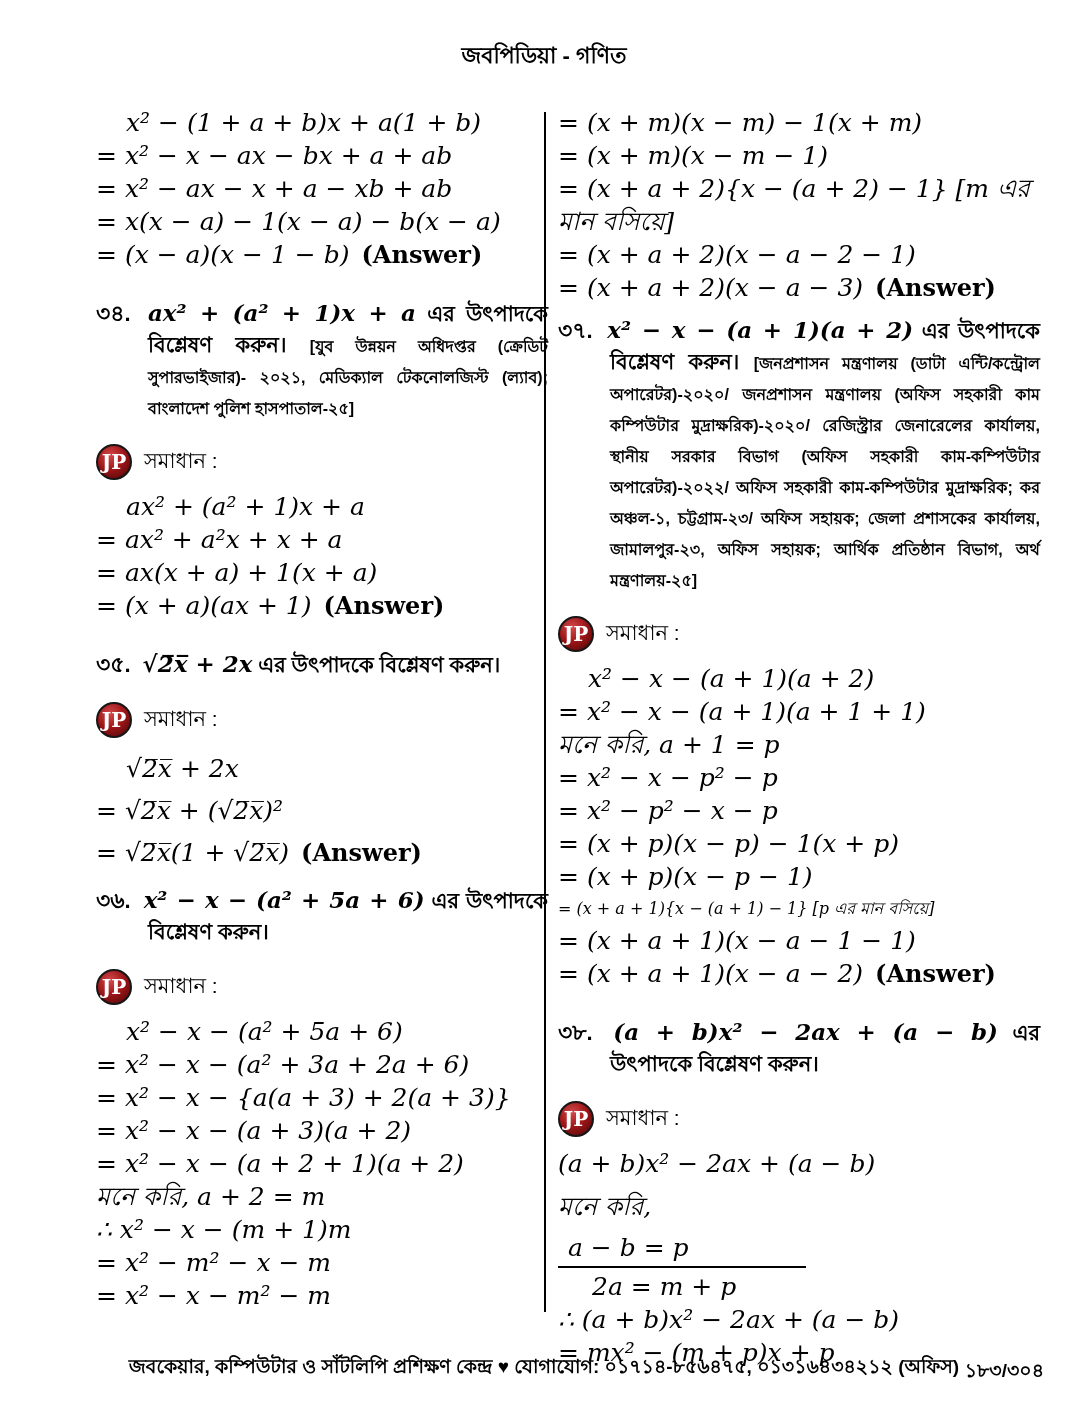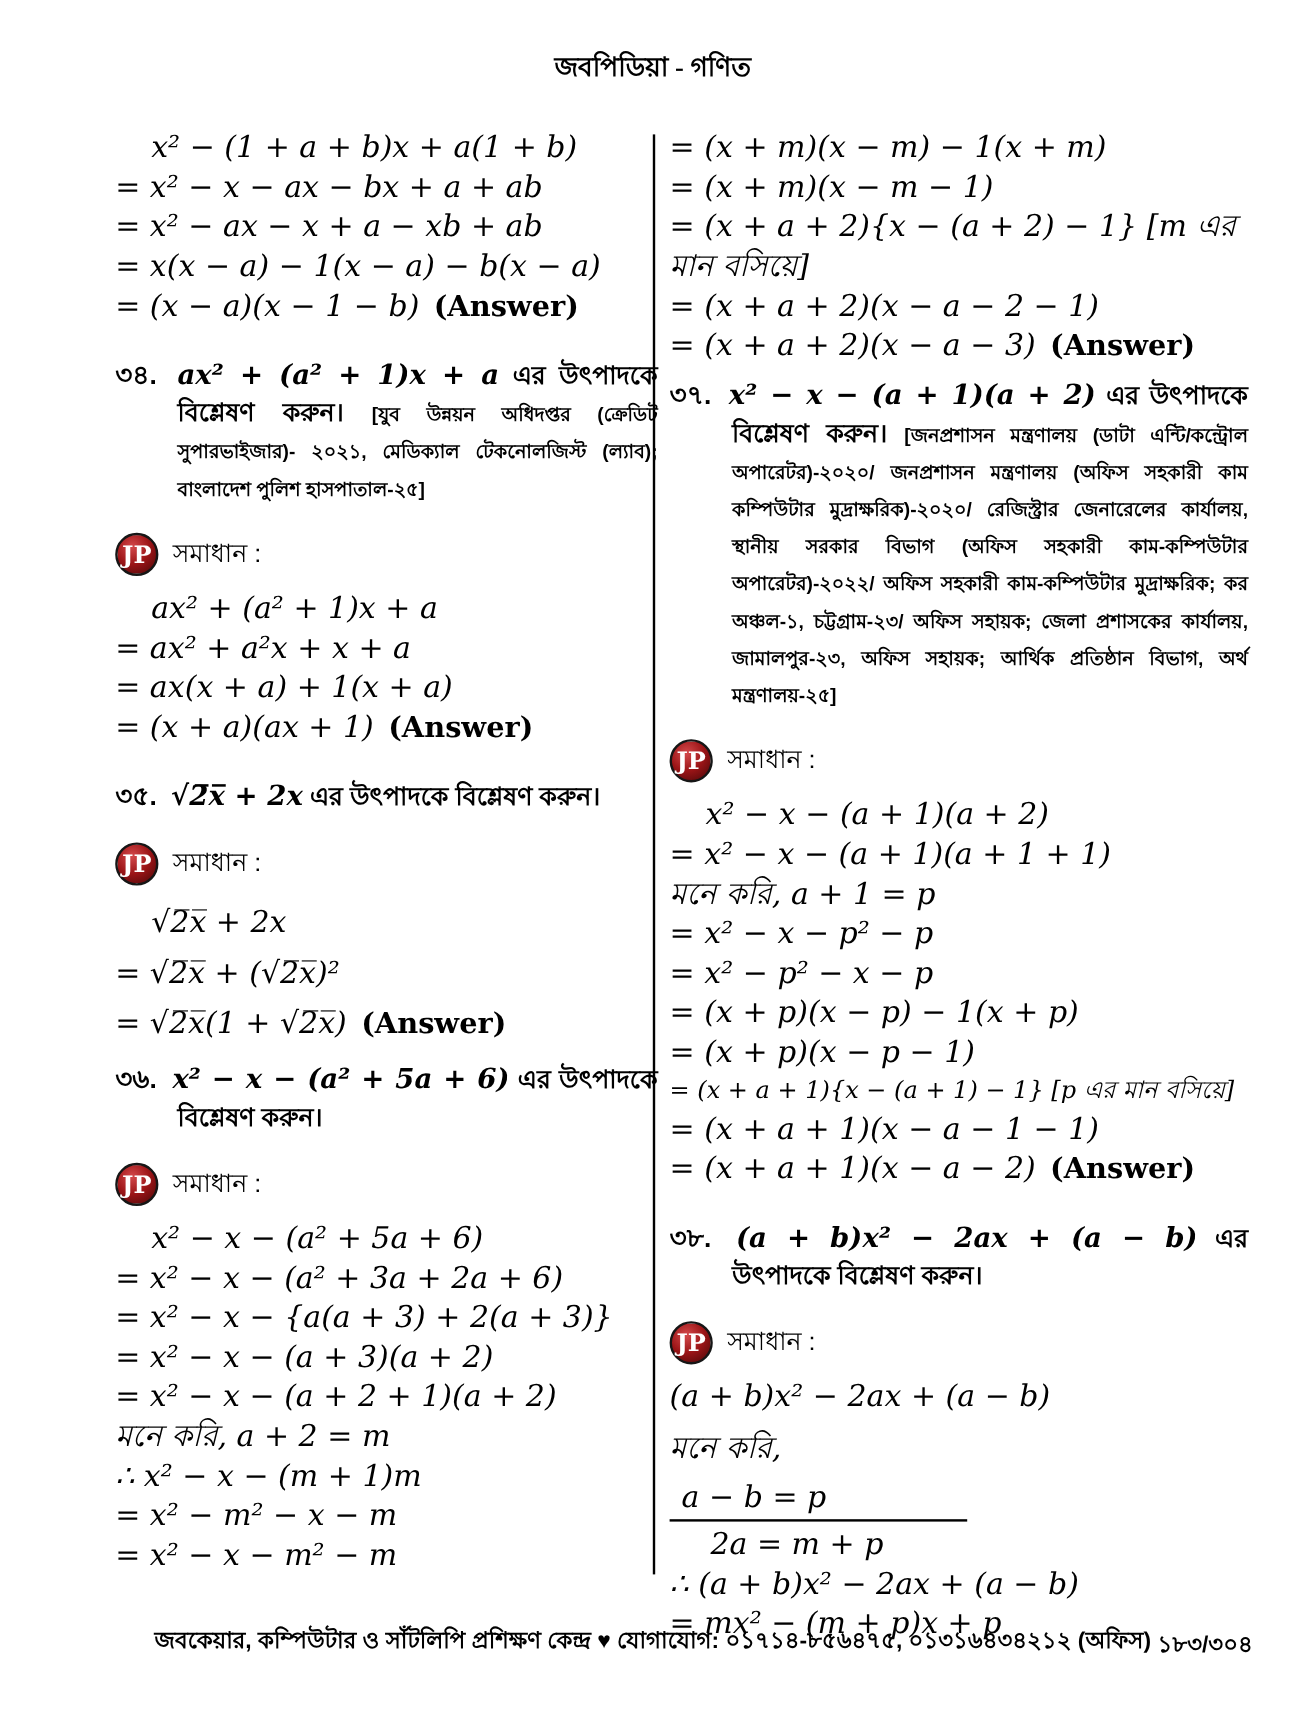--- a/index.html
+++ b/index.html
@@ -1,32 +1,32 @@
 <!DOCTYPE html>
 <html><head>
 <meta charset="utf-8">
 <style>
   html,body{margin:0;padding:0;background:#e8e8e8;}
   .page{
     position:relative;width:1088px;height:1425px;background:#ffffff;
     font-family:"Liberation Sans",sans-serif;color:#000;overflow:hidden;margin:0 auto;
   }
   .header{position:absolute;top:38px;left:0;width:100%;text-align:center;
-    font-size:22px;font-weight:bold;font-family:Liberation Serif, serif;}
+    font-size:22px;font-weight:bold;}
   .divider{position:absolute;left:544px;top:112px;width:2px;height:1200px;background:#000;}
   .col{position:absolute;top:106px;}
   .col-left{left:96px;width:452px;}
   .col-right{left:558px;width:482px;}
 
   .m{font-family:"DejaVu Serif",serif;font-style:italic;font-size:25px;
      line-height:33px;}
   .m.rad{line-height:42px;}
   .m.first{padding-left:30px;}
   .m .ans{font-style:normal;font-weight:bold;margin-left:12px;font-size:24px;}
-  .m.sm{font-size:20px;line-height:31px;}
+  .m.sm{font-size:16px;line-height:31px;}
 
   .problem{font-weight:bold;font-size:21px;line-height:31px;text-align:justify;
      padding-left:52px;text-indent:-52px;margin-top:26px;}
   .pnum{font-size:22px;margin-right:6px;}
   .pmath{font-family:"DejaVu Serif",serif;font-style:italic;font-weight:bold;font-size:23px;}
   .ptext{font-size:21px;}
   .pcite{font-size:16px;line-height:22px;font-weight:bold;}
 
   .sol-head{display:flex;align-items:center;gap:12px;margin:22px 0 10px 0;}
   .jp{width:36px;height:36px;border-radius:50%;flex:0 0 36px;

